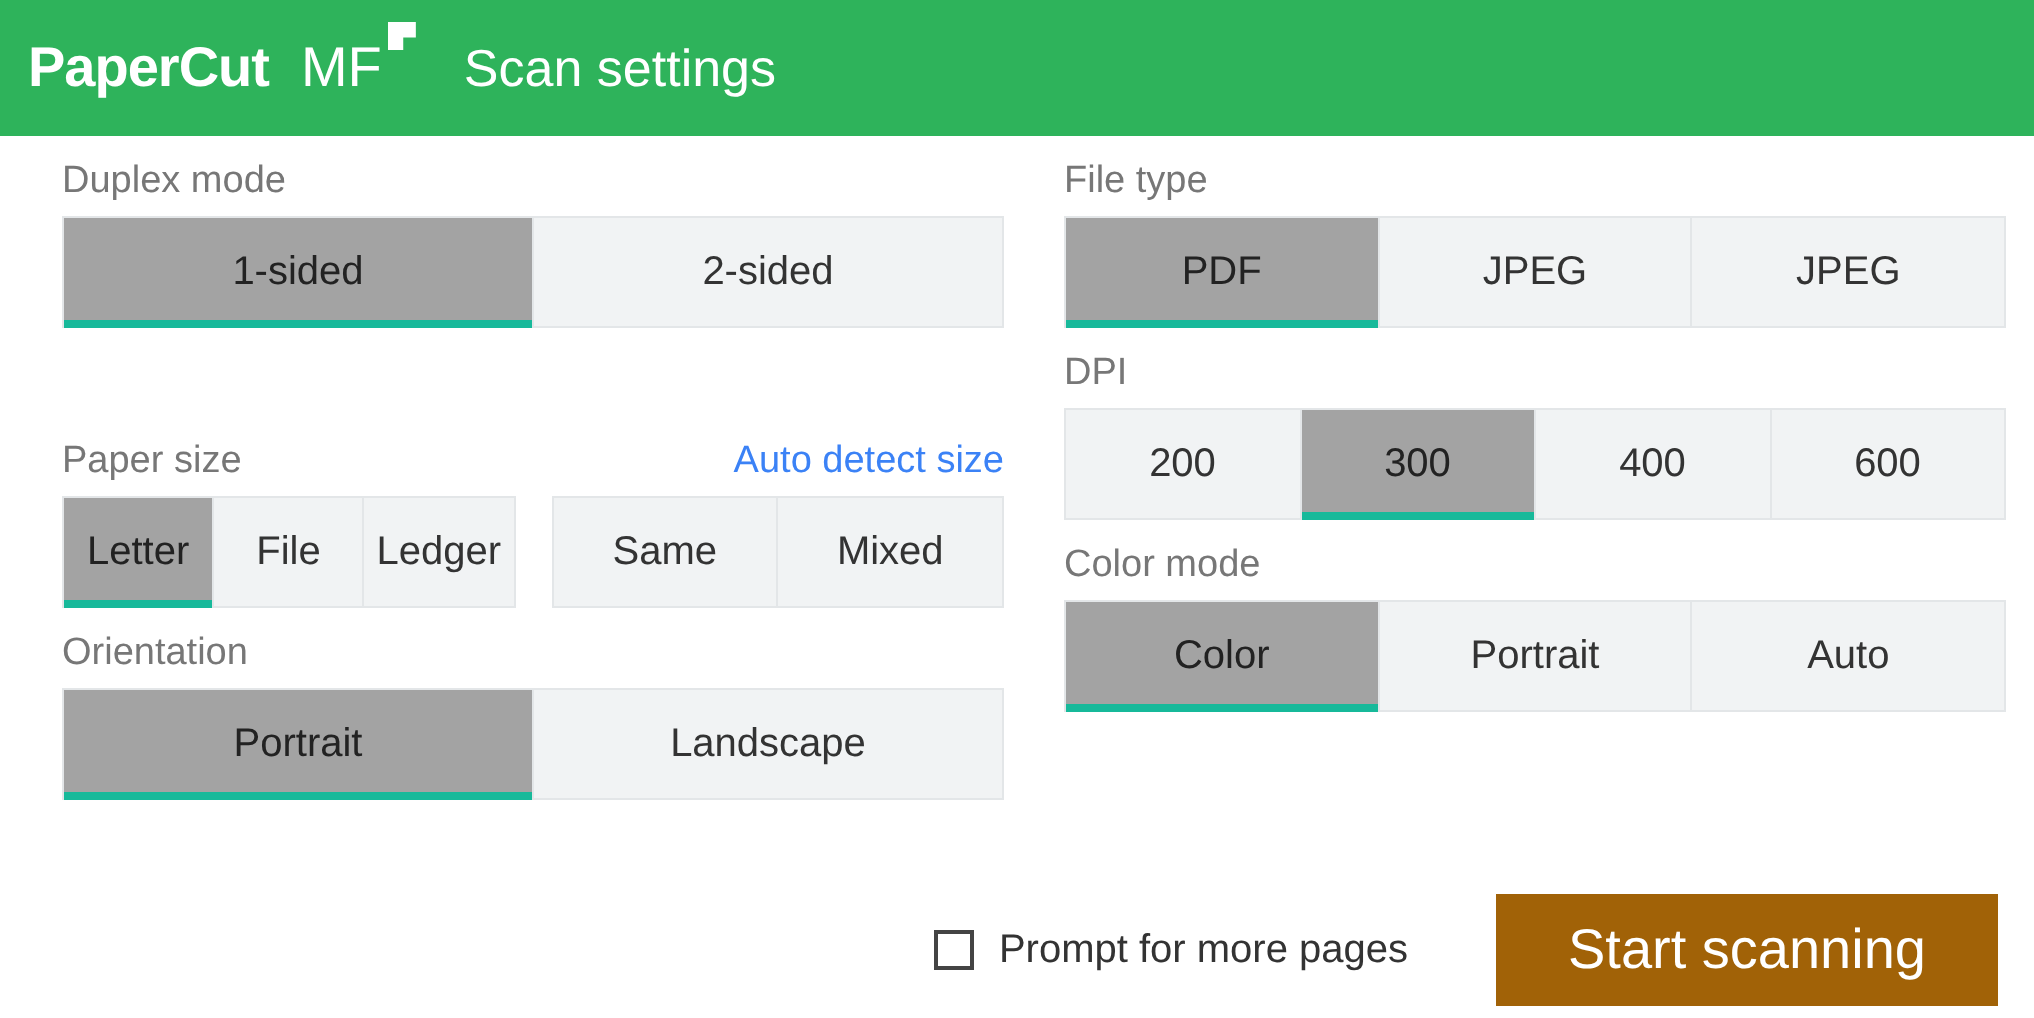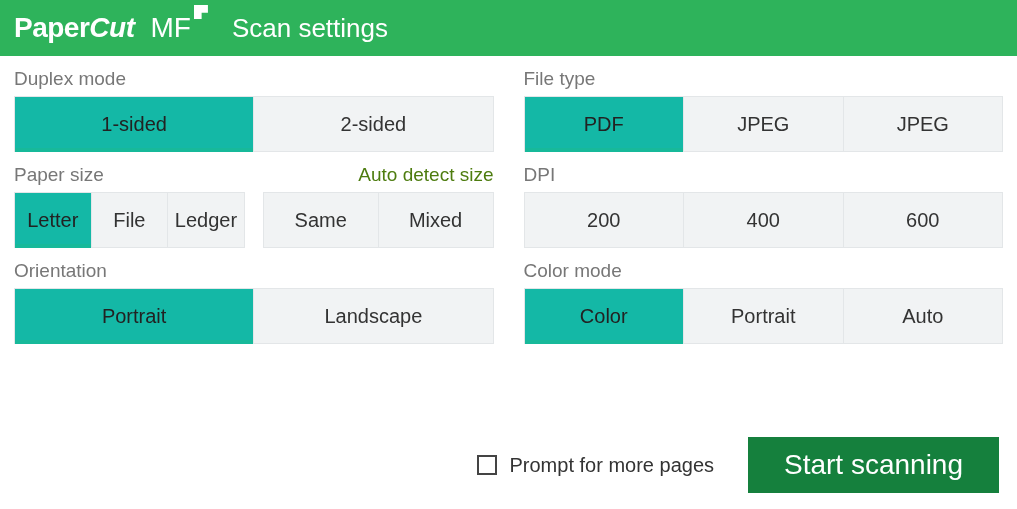--- a/index.html
+++ b/index.html
@@ -6,41 +6,40 @@
     body {
       font-family: "Segoe UI", Arial, sans-serif;
       background: #fff;
       width: 1017px;
       height: 509px;
       overflow: hidden;
       color: #333;
     }
     .header {
       background: #2eb35b;
-      height: 56px;
+      height: 68px;
       display: flex;
       align-items: center;
       padding: 0 14px;
       gap: 22px;
     }
     .logo {
       display: flex;
       align-items: baseline;
       color: #fff;
     }
     .logo-paper {
       font-size: 28px;
       font-weight: 700;
       letter-spacing: -0.5px;
     }
     .logo-cut {
       font-size: 28px;
       font-weight: 700;
       letter-spacing: -0.5px;
-      font-style: italic;
     }
     .logo-mf {
       font-size: 28px;
       font-weight: 300;
       letter-spacing: 0px;
       margin-left: 16px;
     }
     .logo-mark {
       position: relative;
       width: 16px;
@@ -57,21 +56,21 @@
       clip-path: polygon(0 0, 100% 0, 100% 55%, 55% 55%, 55% 100%, 0 100%);
     }
     .header-title {
       color: #fff;
       font-size: 26px;
       font-weight: 300;
     }
     .content {
       display: flex;
       gap: 30px;
-      padding: 12px 14px 0 14px;
+      padding: 12px 14px 0 31px;
     }
     .column {
       flex: 1;
       display: flex;
       flex-direction: column;
       gap: 12px;
     }
     .group {
       display: flex;
       flex-direction: column;
@@ -81,23 +80,24 @@
       display: flex;
       justify-content: space-between;
       align-items: baseline;
     }
     .group-label {
       color: #777;
       font-size: 19px;
       font-weight: 400;
     }
     .group-sublabel {
-      color: #4d7c0f;
+      color: #3b82f6;
       font-size: 19px;
       font-weight: 400;
+      margin-top: 44px;
     }
     .button-row {
       display: flex;
       gap: 0;
     }
     .opt {
       flex: 1;
       height: 56px;
       display: flex;
       align-items: center;
@@ -107,21 +107,21 @@
       background: #f1f3f4;
       border: 1px solid #e3e6e8;
       cursor: pointer;
       position: relative;
       user-select: none;
     }
     .opt:not(:first-child) {
       border-left: none;
     }
     .opt.selected {
-      background: #14b8a6;
+      background: #a3a3a3;
       color: #222;
     }
     .opt.selected::after {
       content: "";
       position: absolute;
       left: 0;
       right: 0;
       bottom: -1px;
       height: 4px;
       background: #17b99a;
@@ -132,44 +132,44 @@
     }
     .size-seg {
       display: flex;
       flex: 1;
       text-align: center;
     }
     .split-3 .opt { flex: 1; }
     .split-2 .opt { flex: 1; }
     .footer {
       position: absolute;
-      bottom: 16px;
+      bottom: 6px;
       right: 18px;
       display: flex;
       align-items: center;
-      gap: 34px;
+      gap: 44px;
     }
     .checkbox-wrap {
       display: flex;
       align-items: center;
       gap: 12px;
       cursor: pointer;
     }
     .checkbox {
       width: 20px;
       height: 20px;
       border: 2px solid #444;
       background: #fff;
     }
     .checkbox-label {
       font-size: 20px;
       color: #333;
     }
     .start-btn {
-      background: #15803d;
+      background: #a16207;
       color: #fff;
       font-size: 28px;
       font-weight: 400;
       padding: 12px 36px;
       border: none;
       cursor: pointer;
       text-align: center;
     }
   </style>
 </head>
@@ -240,20 +240,21 @@
         <div class="opt">JPEG</div>
       </div>
     </div>
 
     <div class="group">
       <div class="group-labels">
         <div class="group-label">DPI</div>
       </div>
       <div class="button-row">
         <div class="opt">200</div>
+        <div class="opt selected">300</div>
         <div class="opt">400</div>
         <div class="opt">600</div>
       </div>
     </div>
 
     <div class="group">
       <div class="group-labels">
         <div class="group-label">Color mode</div>
       </div>
       <div class="button-row">

